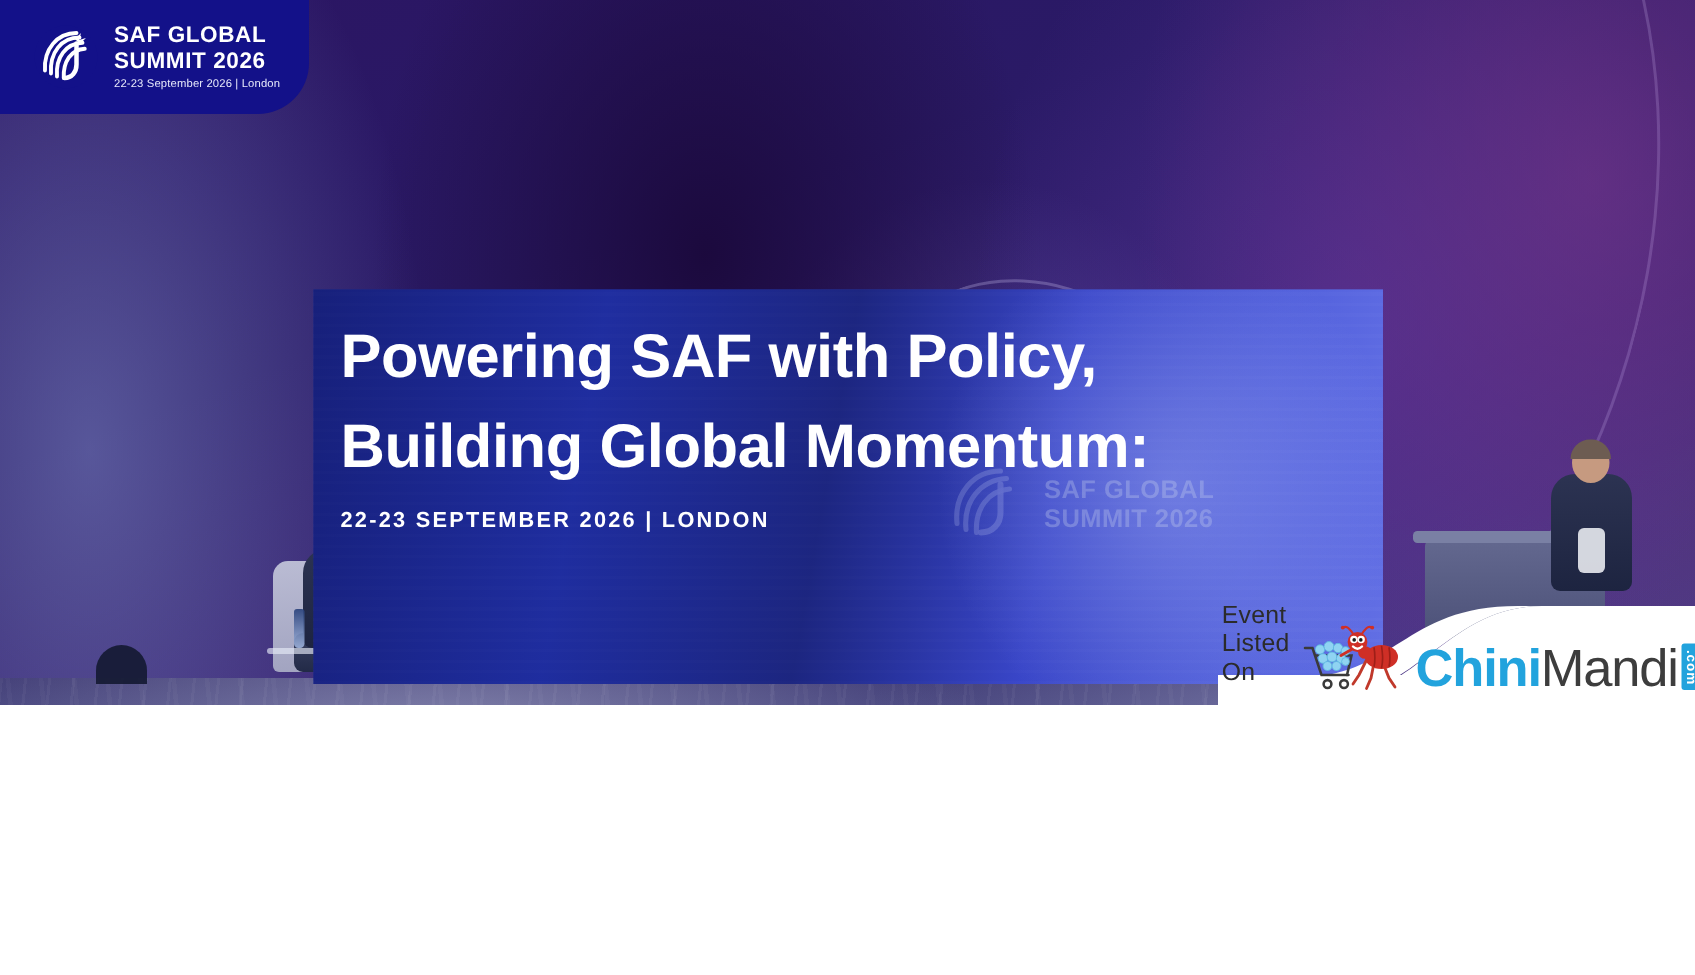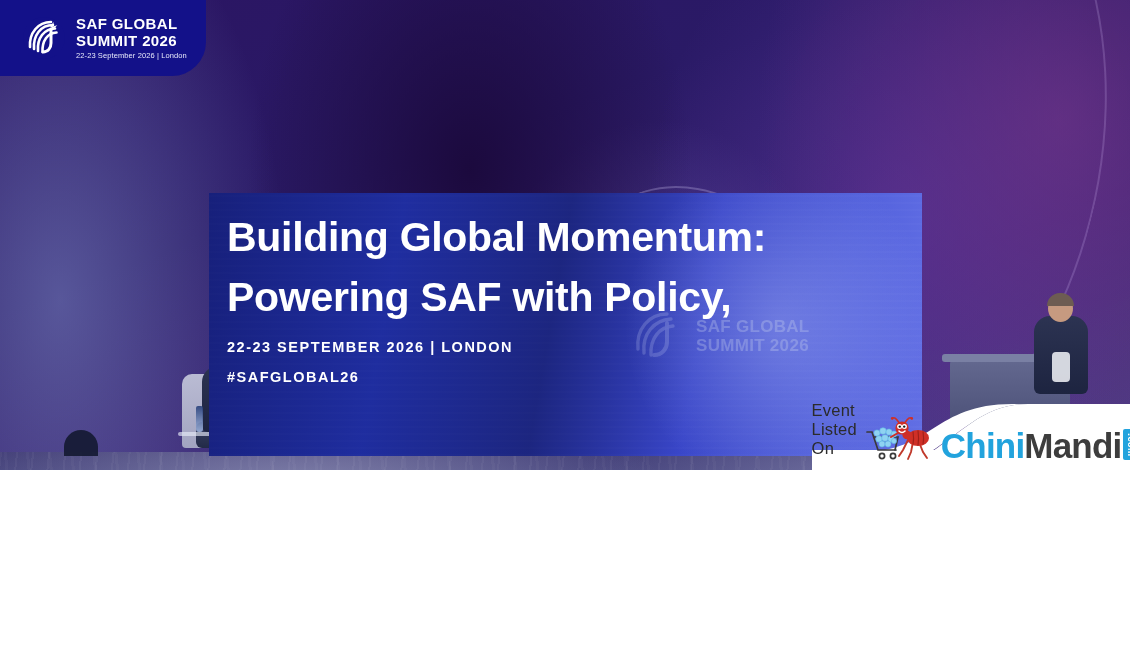--- a/index.html
+++ b/index.html
@@ -203,21 +203,21 @@
   .cm-listed{
     color:#2b2b2b; font-size:16.5px; letter-spacing:.2px; margin-right:6px; margin-bottom:4px;
   }
   .cm-logo-row{ display:flex; align-items:flex-end; gap:6px; }
   .cm-mascot{ width:72px; height:46px; position:relative; flex:0 0 72px; }
   .cm-word{ display:flex; align-items:flex-end; }
   .cm-chini{
     color:#22a3dd; font-size:35px; font-weight:700; letter-spacing:-.8px; line-height:.95;
   }
   .cm-mandi{
-    color:#3d3d3d; font-size:35px; font-weight:700; letter-spacing:-.8px; line-height:.95;text-align:right;
+    color:#3d3d3d; font-size:35px; font-weight:400; letter-spacing:-.8px; line-height:.95;text-align:right;
   }
   .cm-dotcom{
     width:15px; height:31px; background:#22a3dd; border-radius:2px;
     margin-left:2px; margin-bottom:2px;
     display:flex; align-items:center; justify-content:center;
   }
   .cm-dotcom span{
     color:#ffffff; font-size:9px; font-weight:700; letter-spacing:.6px;
     transform:rotate(90deg); white-space:nowrap;
   }
@@ -336,27 +336,26 @@
           <path d="M28 50 C36 50, 41 44, 41 37 L41 18" fill="none" stroke="#dfe6ff" stroke-width="4" stroke-linecap="round" opacity=".85"></path>
         </svg>
       </div>
       <div class="ghost-txt">
         <div>SAF GLOBAL</div>
         <div>SUMMIT 2026</div>
       </div>
     </div>
 
     <div class="headline">
+      <span class="hl-line">Powering SAF with Policy,</span>
       <span class="hl-line">Building Global Momentum:</span>
-      <span class="hl-line">Powering SAF with Policy,</span>
     </div>
 
     <div class="meta">
       <span class="meta-date">22-23 SEPTEMBER 2026 | LONDON</span>
-      <span class="meta-tag">#SAFGLOBAL26</span>
     </div>
   </div>
 
   <div class="cm-badge">
     <svg class="cm-swoosh" viewBox="0 0 318 108" preserveAspectRatio="none">
       <path d="M318 108 L318 42 C318 42 258 42 216 42 C150 42 132 108 60 108 Z" fill="#ffffff"></path>
       <path d="M318 108 L0 108 L0 88 L318 88 Z" fill="#ffffff"></path>
       <path d="M216 42 C150 42 132 108 56 108 L0 108 L0 90 L50 90 C120 90 122 42 200 42 Z" fill="#ffffff"></path>
     </svg>
 

